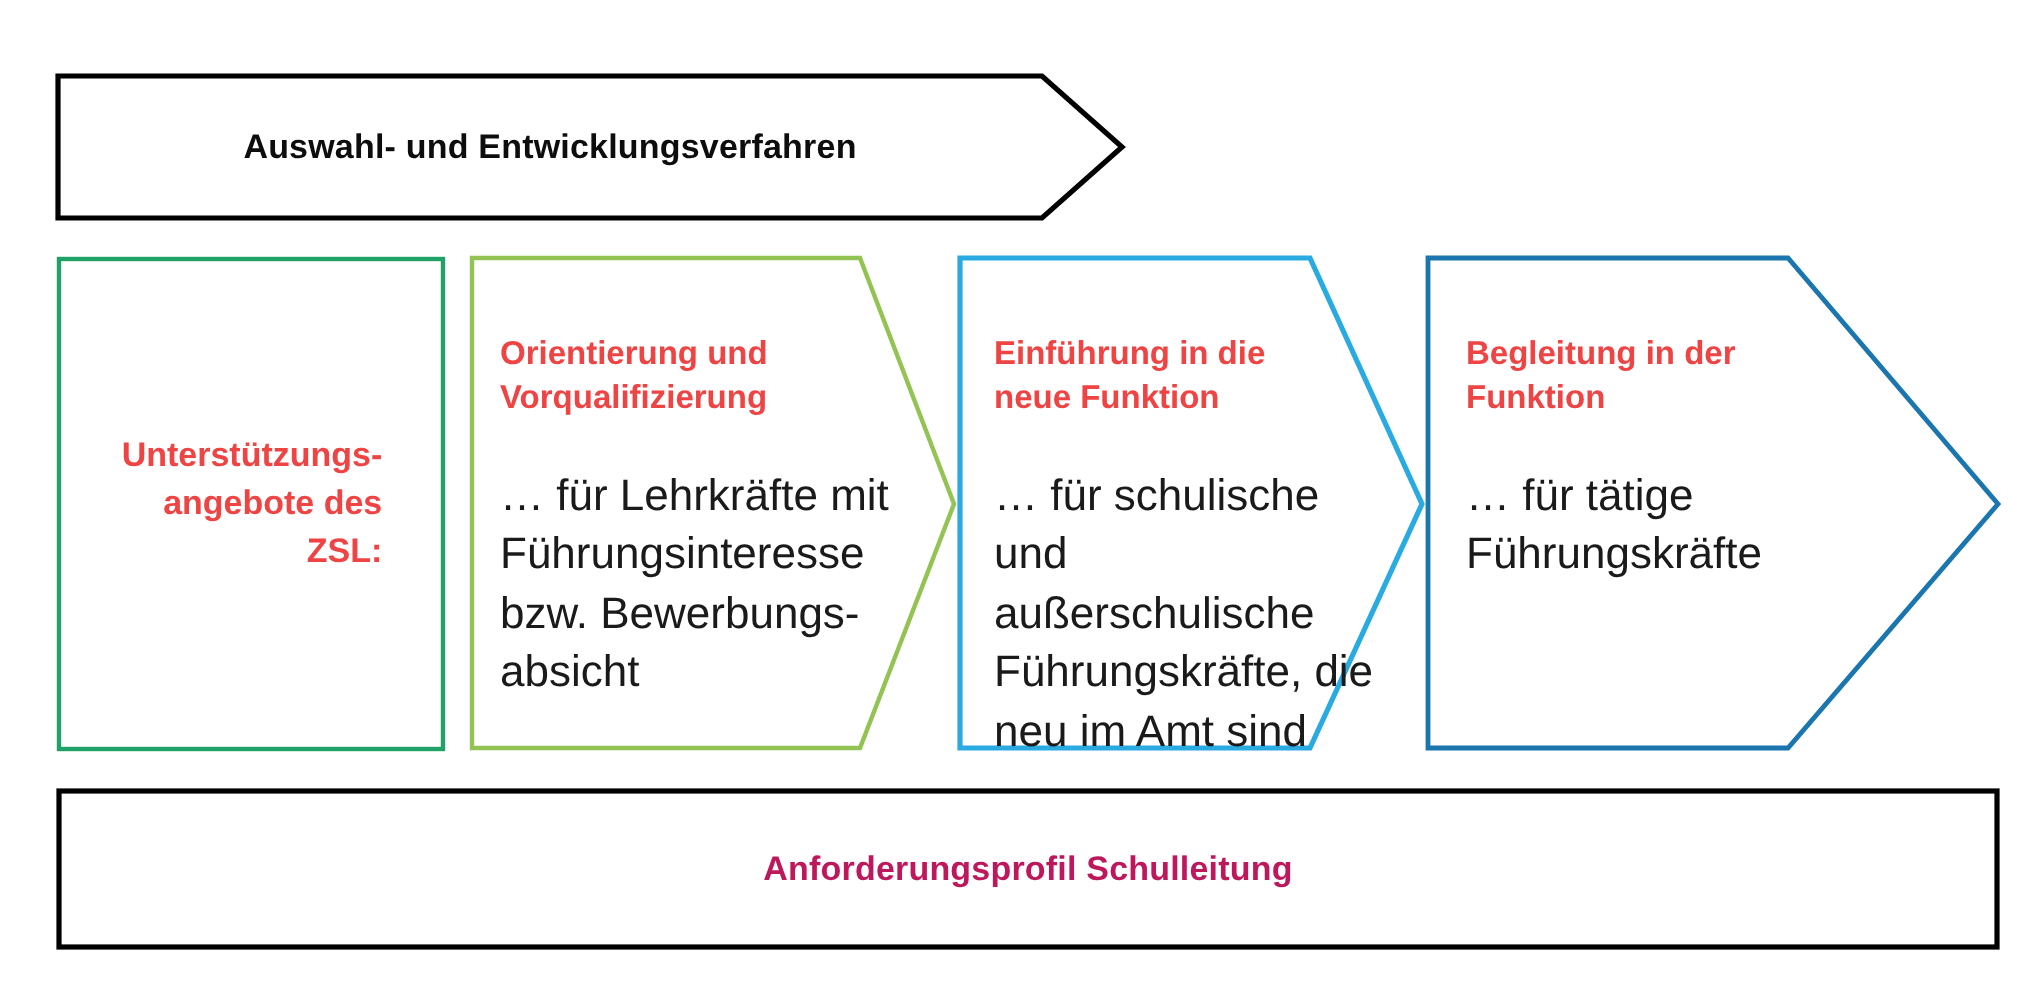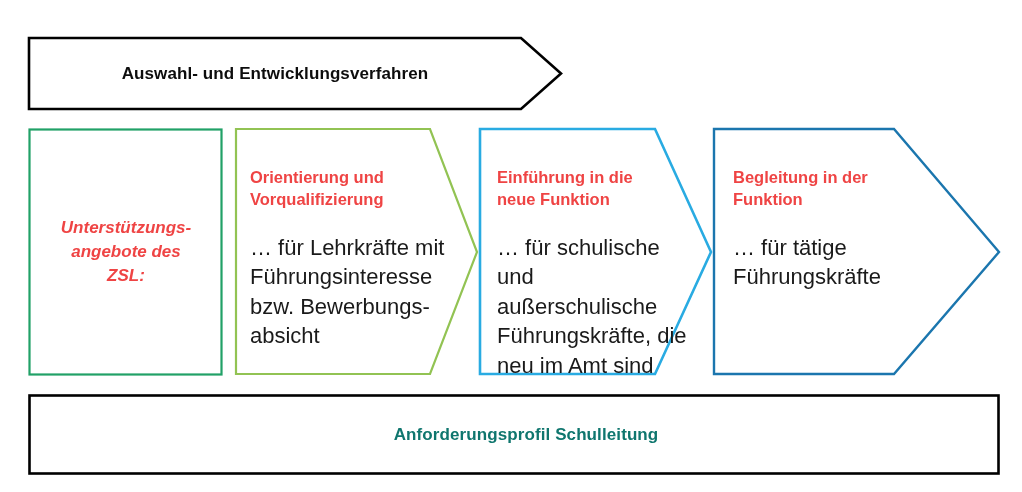--- a/index.html
+++ b/index.html
@@ -51,34 +51,32 @@
     left: 28px;
     top: 394px;
     width: 972px;
     height: 81px;
     display: flex;
     align-items: center;
     justify-content: center;
     font-size: 17px;
     font-weight: bold;
     letter-spacing: 0.1px;
-    color: #0f766e;
-    padding-left: 12px;
+    color: #be185d;
   }
   .stage-text {
     position: absolute;
     color: #1a1a1a;
   }
   .stage-text.centered {
     display: flex;
     flex-direction: column;
     align-items: center;
     justify-content: center;
-    text-align: center;
-    font-style: italic;
+    text-align: right;
   }
   .stage-title {
     font-size: 16.5px;
     font-weight: bold;
     line-height: 1.33;
     color: #ef4444;
     white-space: pre-line;
   }
   .stage-body {
     font-size: 22px;

